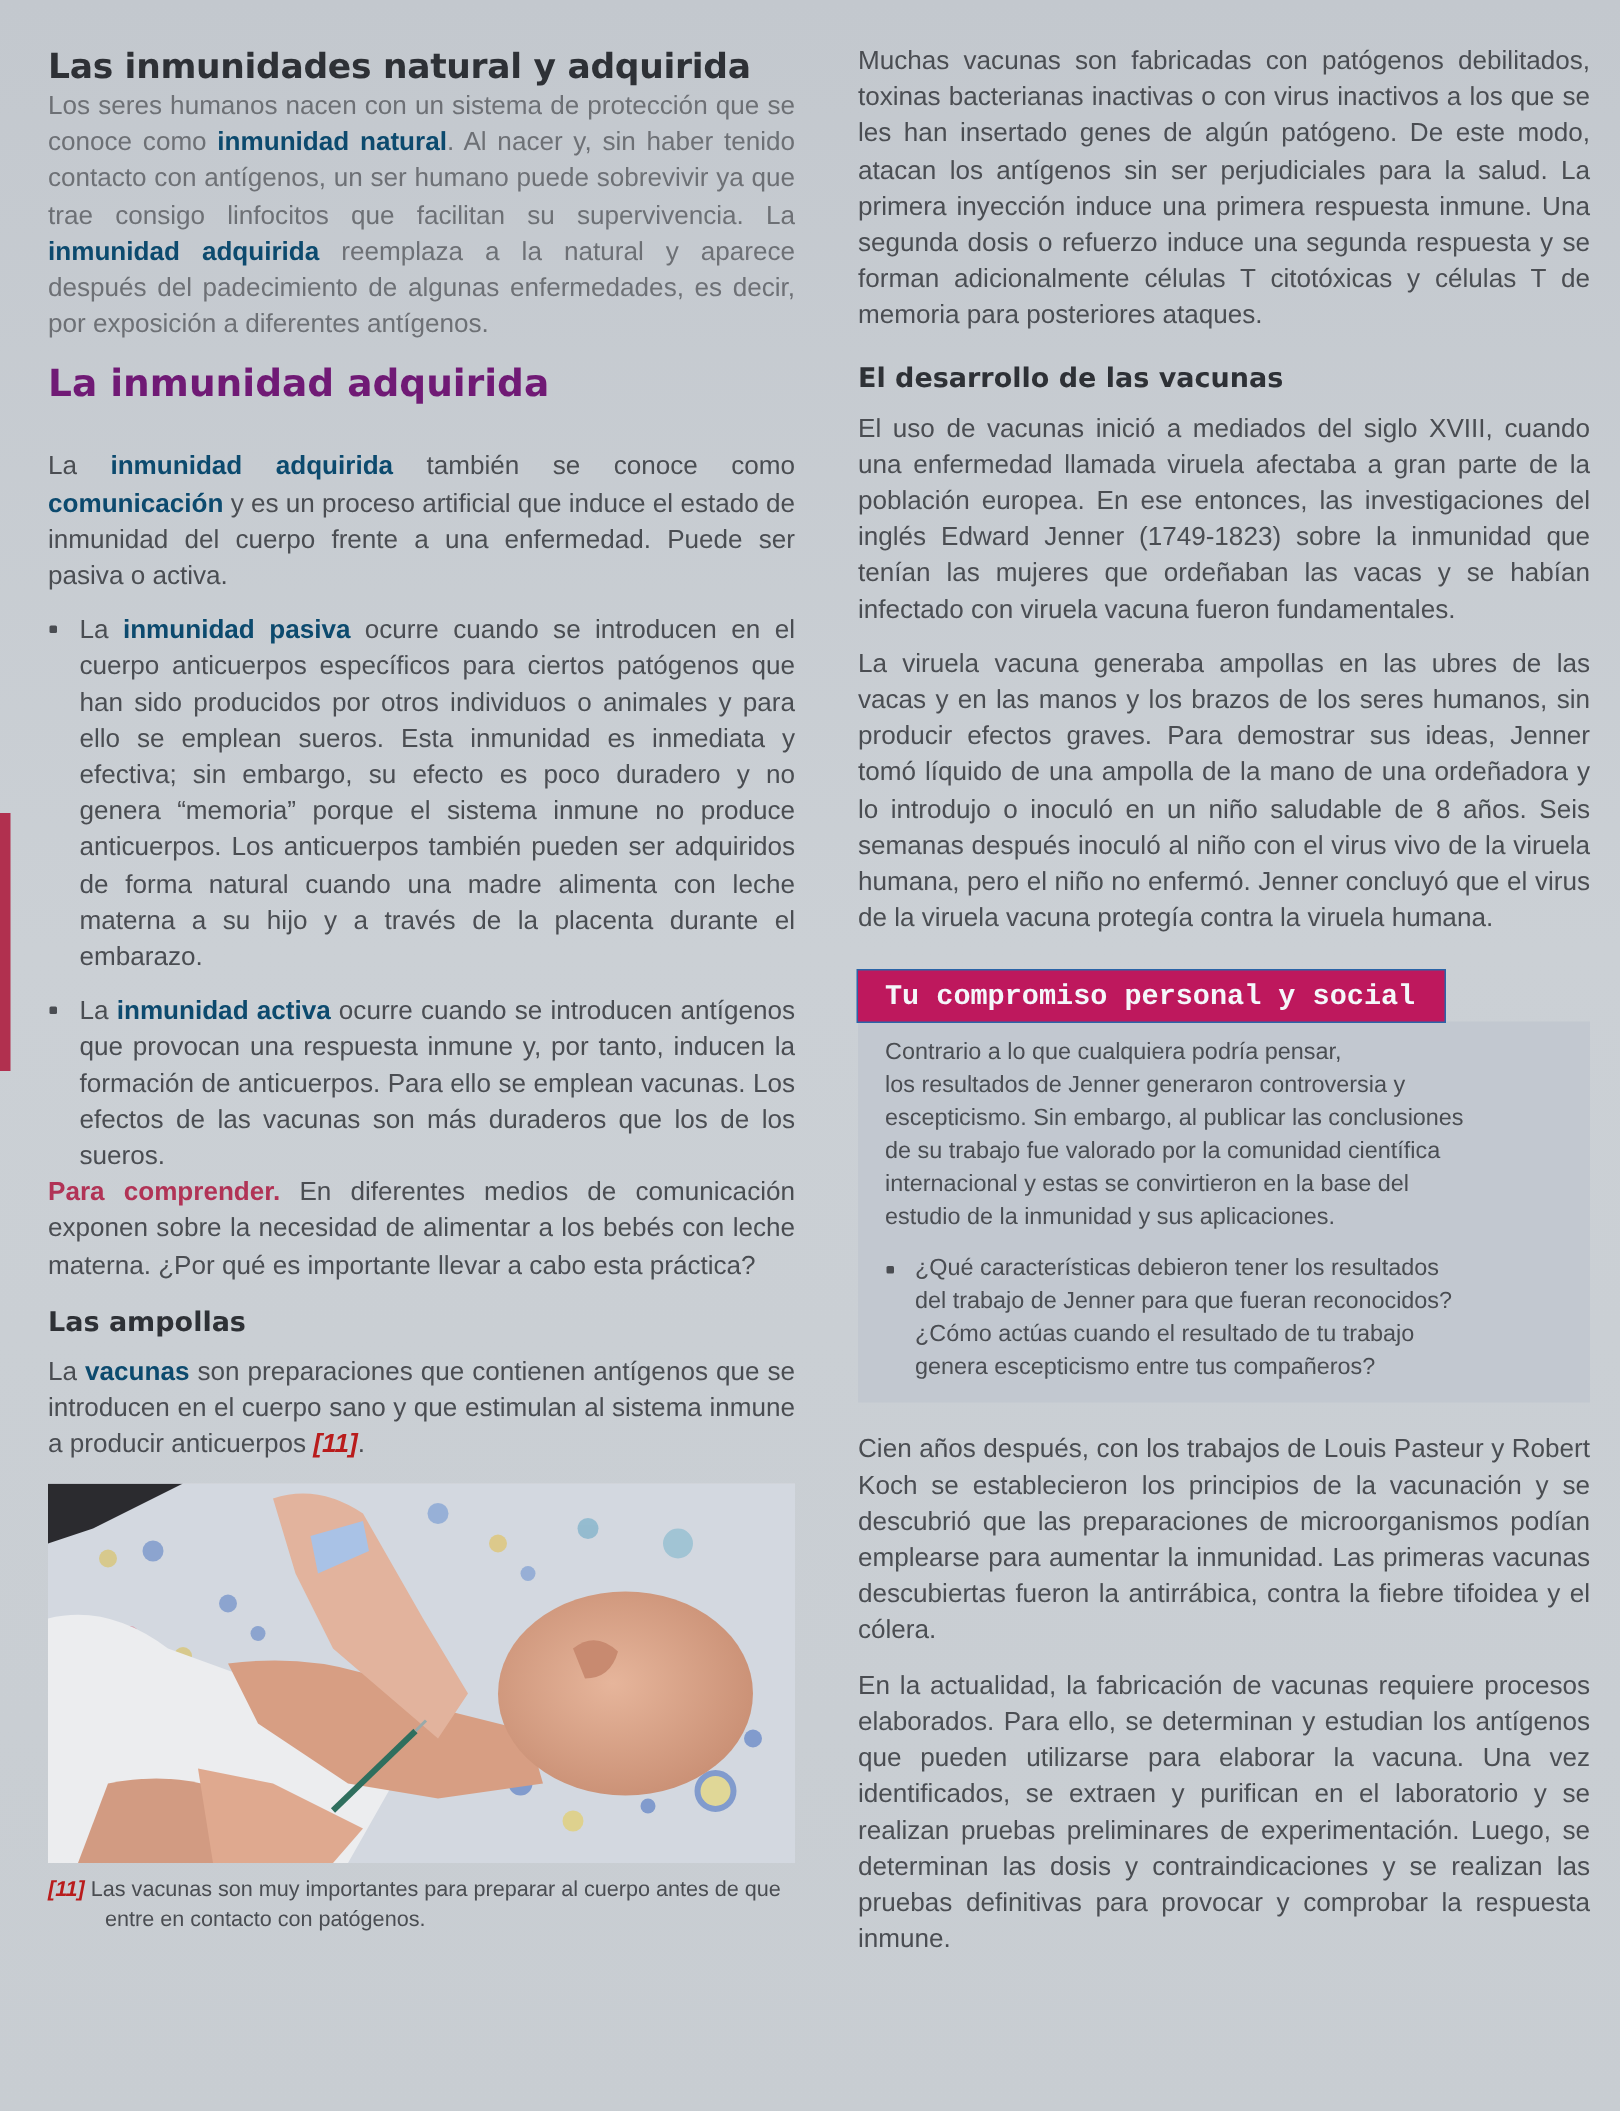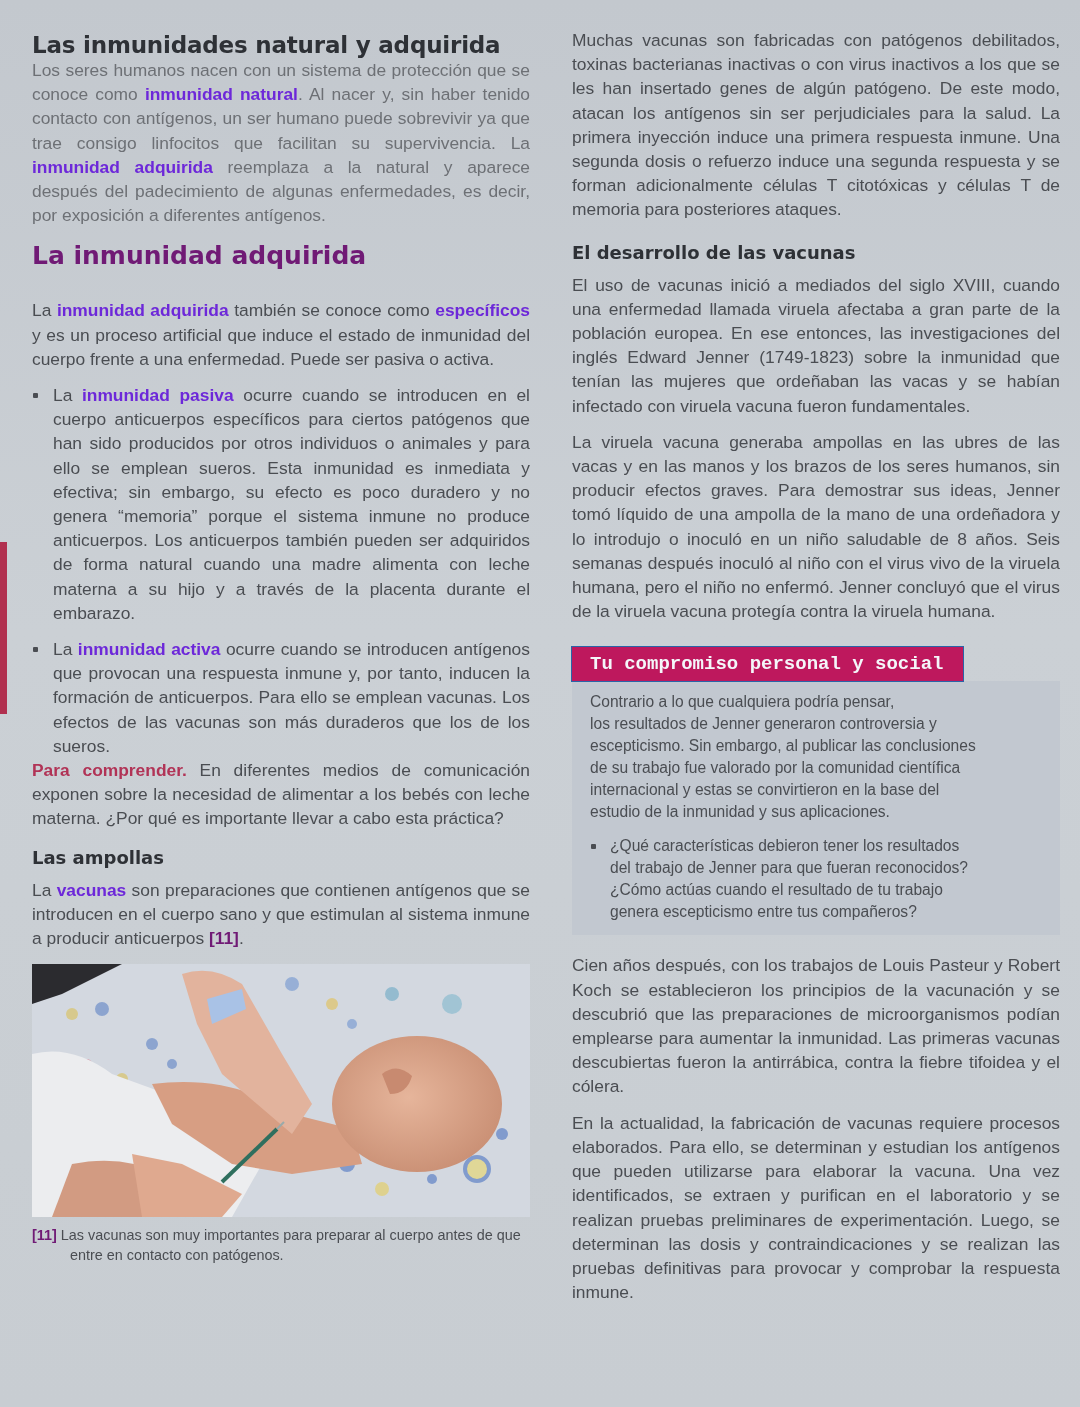--- a/index.html
+++ b/index.html
@@ -29,28 +29,28 @@
   }
   h3.small {
     font-family: "DejaVu Sans", sans-serif; font-weight: bold;
     font-size: 18px; color: #2e3136; margin: 16px 0 10px;
   }
   p.body {
     font-size: 17.4px; line-height: 24.2px; text-align: justify;
     color: #4a4d52;
   }
   p.body.faint { color: #6d7075; }
-  b { color: #6d28d9; }
+  b { color: #0c4a6e; }
   .bullet { position: relative; padding-left: 21px; margin-top: 12px; }
   .bullet::before {
     content: ""; position: absolute; left: 1px; top: 10px;
     width: 5px; height: 5px; background: #4a4d52; border-radius: 1px;
   }
   .pc { color: #b13356; font-weight: bold; }
-  .ref { color: #701a75; font-weight: bold; }
+  .ref { color: #b91c1c; font-weight: bold; font-style: italic; }
 
   .photo {
     margin-top: 14px; width: 498px; height: 253px; position: relative; overflow: hidden;
     background: #d6dae0;
   }
   .caption {
     font-size: 14.4px; line-height: 20px; color: #4a4d52; margin-top: 8px;
     padding-left: 38px; text-indent: -38px;
   }
   .caption .ref { font-size: 14.4px; }
@@ -72,21 +72,21 @@
 <body>
 
 <div class="page">
   <div class="red-tab"></div>
 
   <div class="col-left">
     <h1 class="title">Las inmunidades natural y adquirida</h1>
     <p class="body faint">Los seres humanos nacen con un sistema de protección que se conoce como <b>inmunidad natural</b>. Al nacer y, sin haber tenido contacto con antígenos, un ser humano puede sobrevivir ya que trae consigo linfocitos que facilitan su supervivencia. La <b>inmunidad adquirida</b> reemplaza a la natural y aparece después del padecimiento de algunas enfermedades, es decir, por exposición a diferentes antígenos.</p>
 
     <h2 class="sub">La inmunidad adquirida</h2>
-    <p class="body">La <b>inmunidad adquirida</b> también se conoce como <b>específicos</b> y es un proceso artificial que induce el estado de inmunidad del cuerpo frente a una enfermedad. Puede ser pasiva o activa.</p>
+    <p class="body">La <b>inmunidad adquirida</b> también se conoce como <b>comunicación</b> y es un proceso artificial que induce el estado de inmunidad del cuerpo frente a una enfermedad. Puede ser pasiva o activa.</p>
     <p class="body bullet">La <b>inmunidad pasiva</b> ocurre cuando se introducen en el cuerpo anticuerpos específicos para ciertos patógenos que han sido producidos por otros individuos o animales y para ello se emplean sueros. Esta inmunidad es inmediata y efectiva; sin embargo, su efecto es poco duradero y no genera “memoria” porque el sistema inmune no produce anticuerpos. Los anticuerpos también pueden ser adquiridos de forma natural cuando una madre alimenta con leche materna a su hijo y a través de la placenta durante el embarazo.</p>
     <p class="body bullet">La <b>inmunidad activa</b> ocurre cuando se introducen antígenos que provocan una respuesta inmune y, por tanto, inducen la formación de anticuerpos. Para ello se emplean vacunas. Los efectos de las vacunas son más duraderos que los de los sueros.</p>
 
     <p class="body" style=""><span class="pc">Para comprender.</span><span> En diferentes medios de comunicación exponen sobre la necesidad de alimentar a los bebés con leche materna. ¿Por qué es importante llevar a cabo esta práctica?</span></p>
 
     <h3 class="small">Las ampollas</h3>
     <p class="body">La <b>vacunas</b> son preparaciones que contienen antígenos que se introducen en el cuerpo sano y que estimulan al sistema inmune a producir anticuerpos <span class="ref">[11]</span>.</p>
 
     <div class="photo" title="Recién nacido recibiendo una vacuna en el brazo">
       <svg width="498" height="253" viewBox="0 0 498 253">

